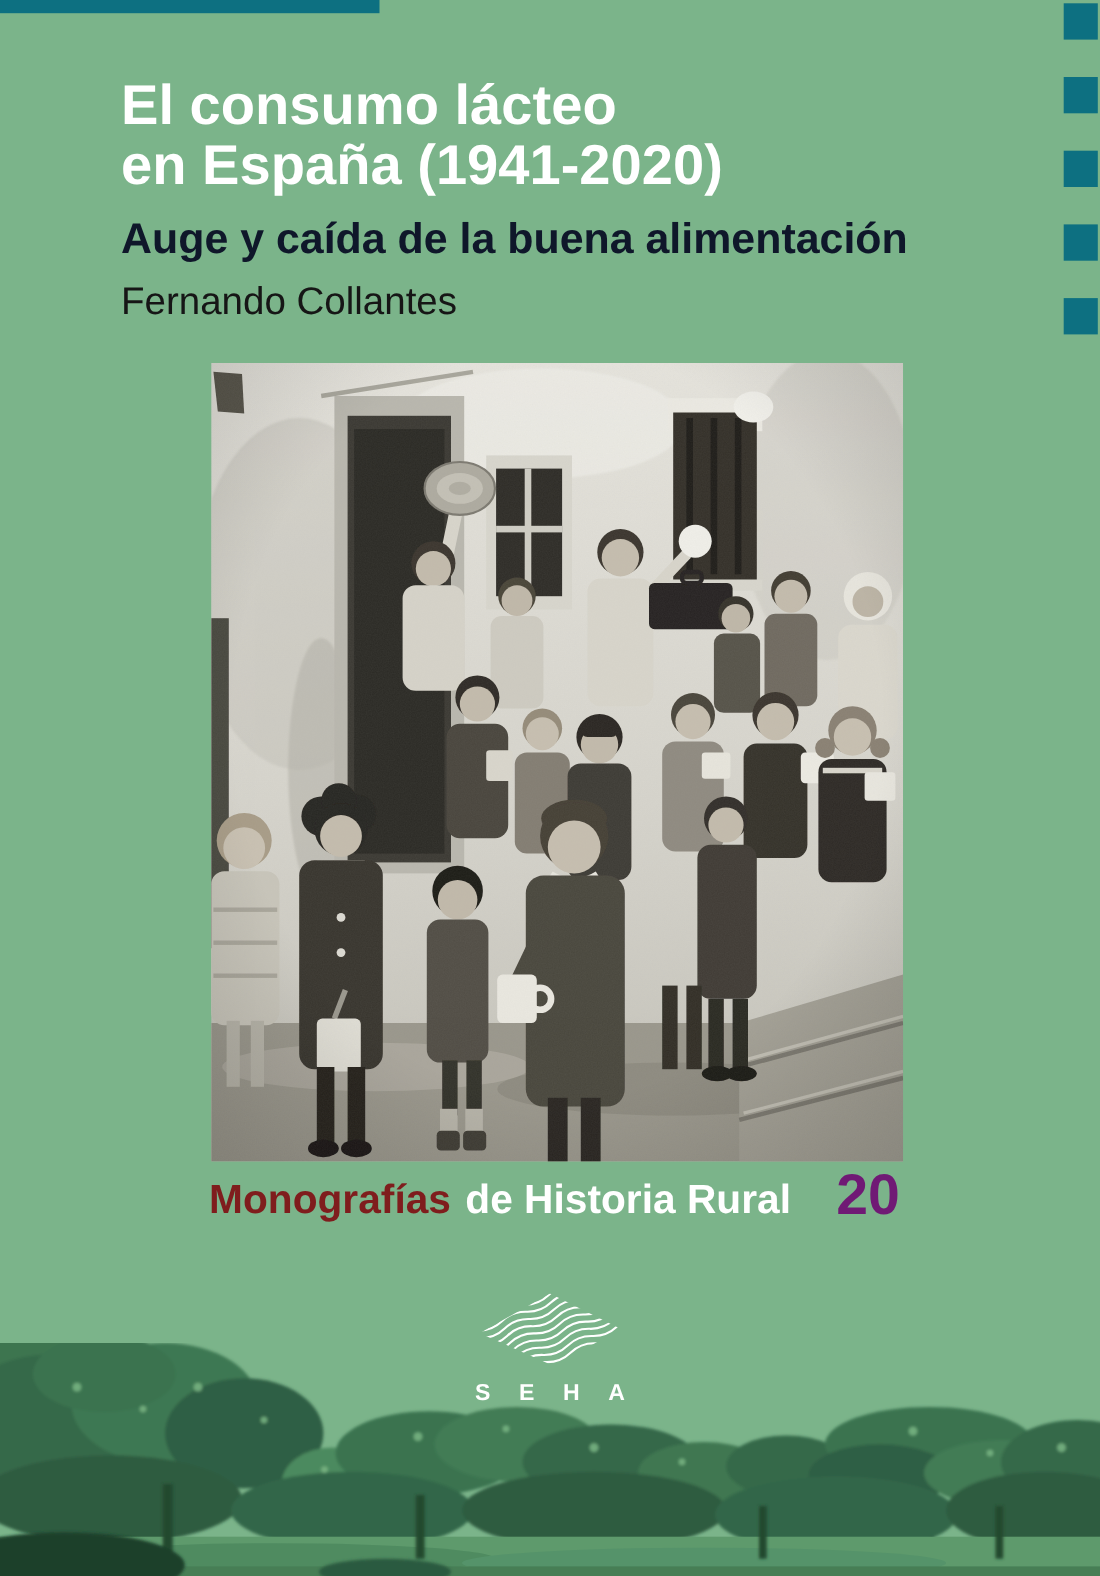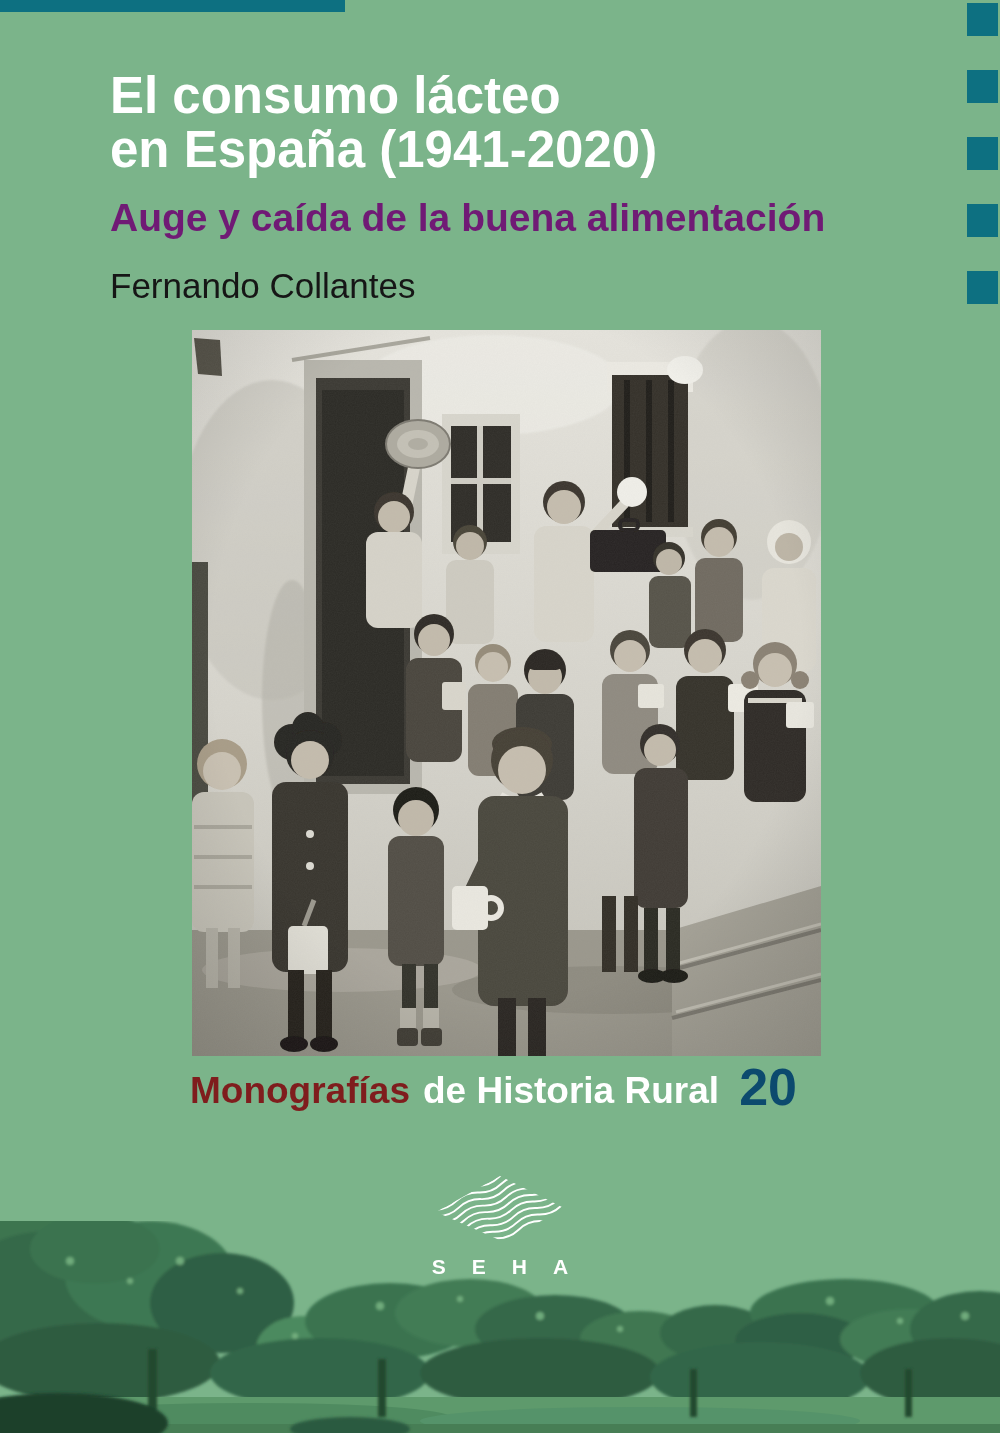--- a/index.html
+++ b/index.html
@@ -9,30 +9,30 @@
     font-family:"Liberation Sans",sans-serif;
   }
   
   .top-bar{position:absolute;left:0;top:0;width:345px;height:12px;background:#0d7081;}
   .squares{position:absolute;top:3px;right:2px;display:flex;flex-direction:column;gap:34px;}
   .sq{width:31px;height:33px;background:#0d7081;}
   
   .title-line{position:absolute;left:110px;color:#ffffff;font-weight:bold;font-size:51px;line-height:1;letter-spacing:0;white-space:nowrap;}
   .line1{top:70px;}
   .line2{top:124px;}
-  .subtitle{position:absolute;left:110px;top:198px;color:#701a75;font-weight:bold;font-size:39px;line-height:1;white-space:nowrap;}
-  .author{position:absolute;left:110px;top:256px;color:#161616;font-size:35px;font-weight:400;line-height:1;white-space:nowrap;margin-top:12px;}
+  .subtitle{position:absolute;left:110px;top:198px;color:#0f172a;font-weight:bold;font-size:39px;line-height:1;white-space:nowrap;}
+  .author{position:absolute;left:110px;top:256px;color:#161616;font-size:35px;font-weight:400;line-height:1;white-space:nowrap;}
   
   .photo{position:absolute;left:192px;top:330px;width:629px;height:726px;}
   .photo svg{display:block;width:100%;height:100%;}
   
   .series{position:absolute;left:190px;top:1072px;font-size:37px;font-weight:bold;line-height:1;white-space:nowrap;}
   .series-highlight{color:#7f1d1d;}
   .series-rest{color:#ffffff;margin-left:13px;}
-  .series-number{position:absolute;right:203px;top:1061px;font-size:52px;font-weight:bold;color:#0c4a6e;line-height:1;}
+  .series-number{position:absolute;right:182px;top:1061px;font-size:52px;font-weight:bold;color:#701a75;line-height:1;}
   
   .publisher{position:absolute;left:0;right:0;top:1176px;text-align:center;color:#ffffff;z-index:5;}
   .seha-logo{display:block;margin:0 auto;width:132px;height:66px;}
   .acronym{margin-top:14px;font-size:21px;font-weight:bold;letter-spacing:26px;padding-left:26px;line-height:1;}
   .pub-name{margin-top:11px;font-size:16px;font-weight:400;letter-spacing:3.5px;padding-left:3.5px;line-height:1;}
   
   .landscape{position:absolute;left:0;bottom:0;width:1000px;height:212px;z-index:1;}
   .landscape svg{display:block;width:100%;height:100%;}
 </style>
 </head>

